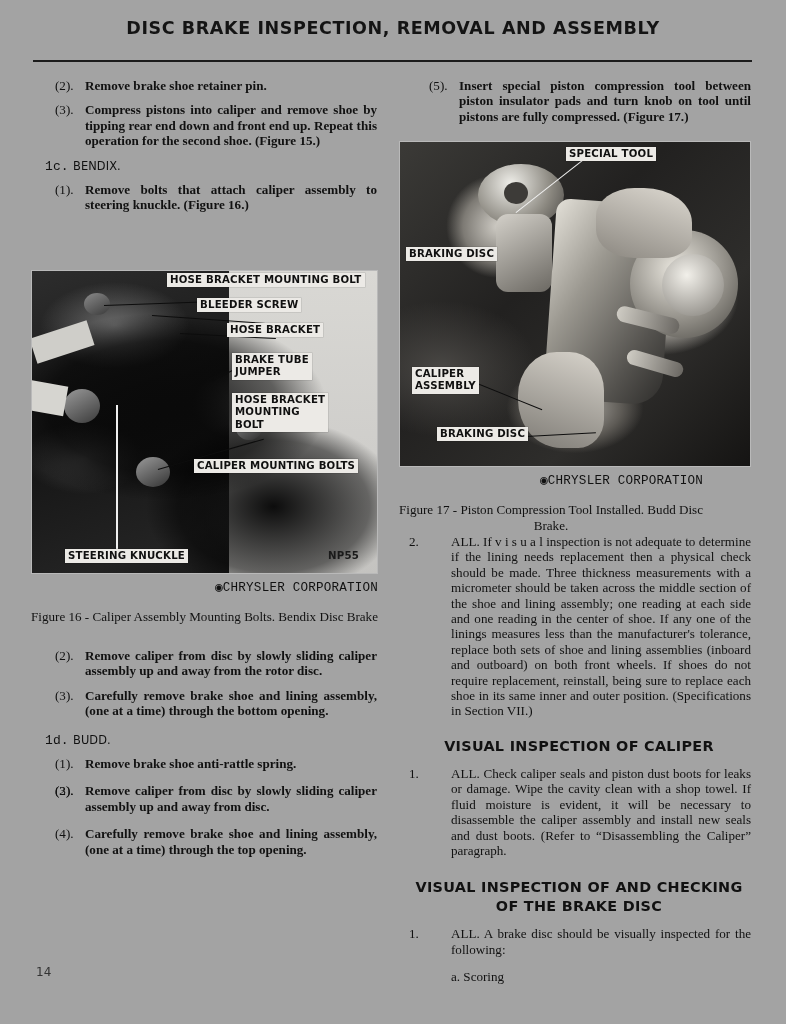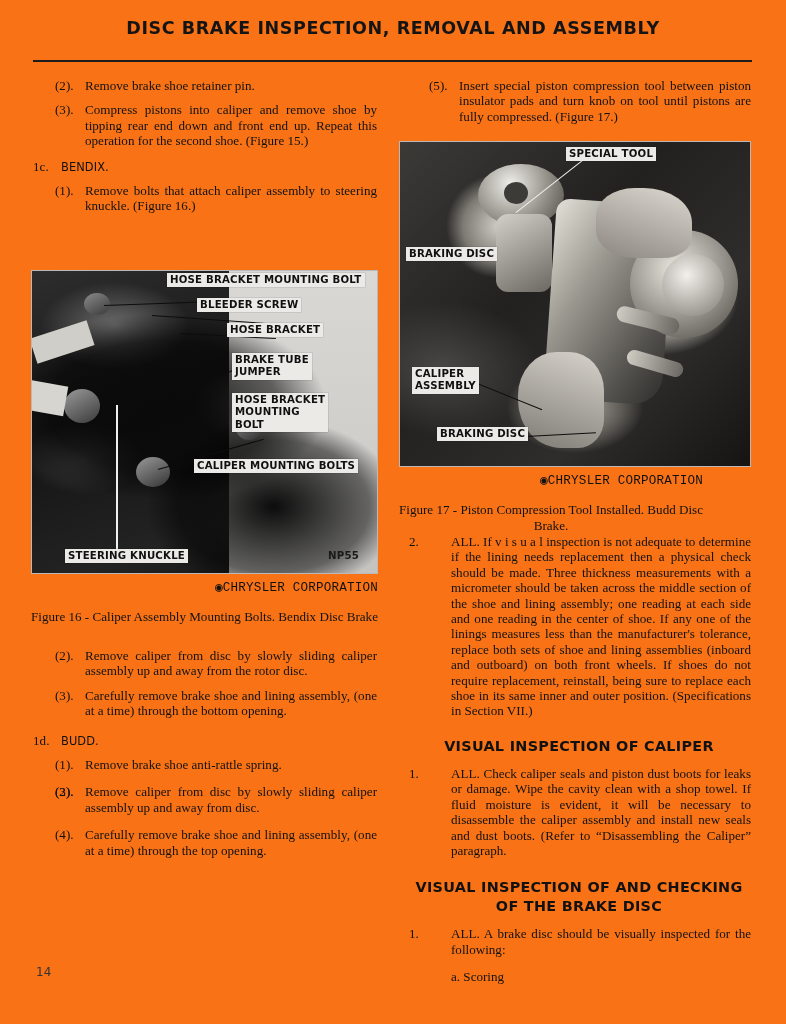--- a/index.html
+++ b/index.html
@@ -12,21 +12,21 @@
     height: 1024px;
     position: relative;
     font-family: "Liberation Serif", serif;
     color: #111;
     overflow: hidden;
   }
 
   .page {
     position: absolute;
     inset: 0;
-    background: #f97316;
+    background: #a3a3a3;
   }
 
   
   .page-header {
     position: absolute;
     top: 18px;
     left: 0;
     width: 786px;
     text-align: center;
   }
@@ -72,20 +72,21 @@
     width: 46px;
     text-align: left;
     padding-left: 22px;
     box-sizing: border-box;
   }
   .item > .body {
     display: block;
     text-align: justify;
     text-align-last: left;
     hyphens: none;
+    font-weight: bold;
   }
 
   
   .item-top {
     position: relative;
     padding-left: 44px;
     margin-bottom: 10px;
   }
   .item-top > .num {
     position: absolute;
@@ -98,22 +99,23 @@
     font-family: "DejaVu Sans", sans-serif;
     font-size: 11.4px;
     letter-spacing: 0.1px;
     margin: 10px 0 8px 0;
     padding-left: 0;
     text-align: left;
   }
   .subsec .sec-id {
     display: inline-block;
     width: 28px;
-    font-family: Liberation Serif, serif;
+    font-family: Liberation Mono, monospace;
     font-size: 13px;
+    margin-left: 12px;
   }
 
   h2.heading {
     font-family: "DejaVu Sans", sans-serif;
     font-weight: bold;
     font-size: 14.4px;
     letter-spacing: 0.3px;
     text-align: center;
     margin: 18px 0 10px 0;
     line-height: 19px;

